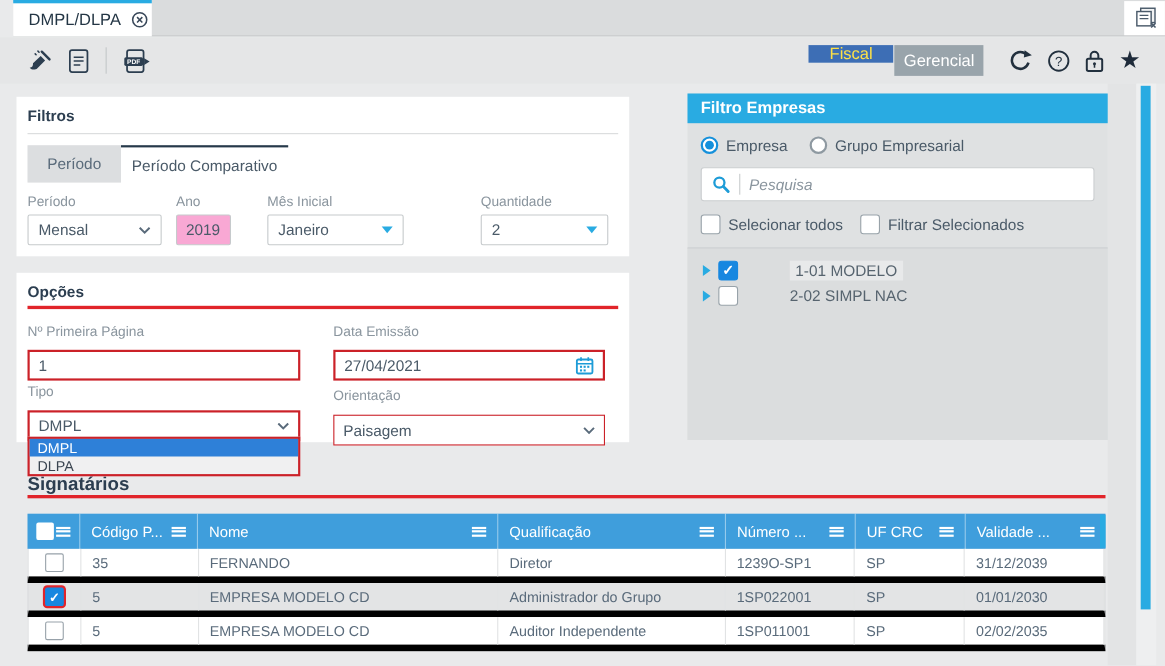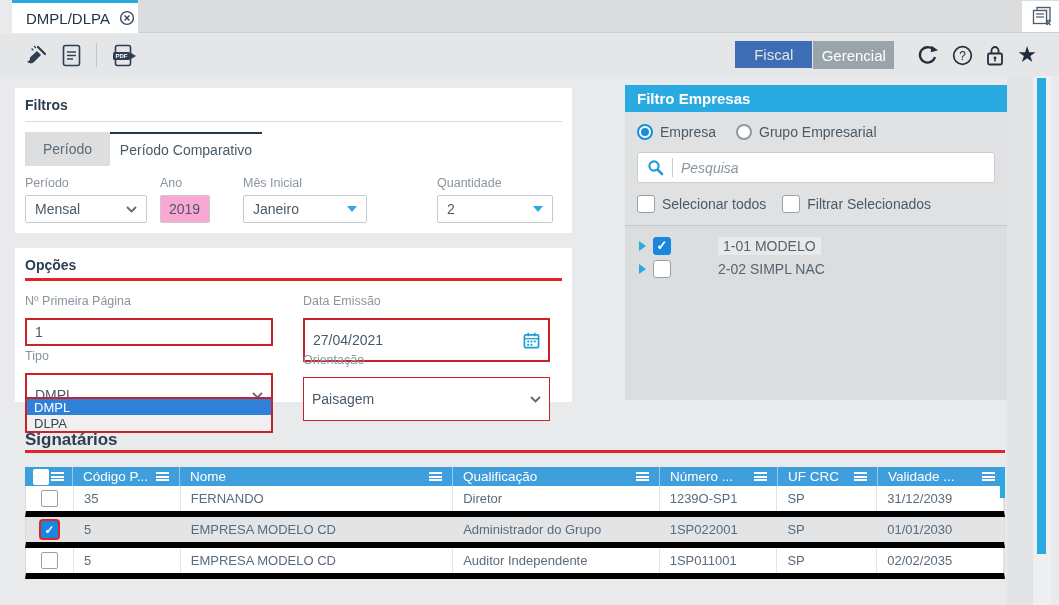--- a/index.html
+++ b/index.html
@@ -15,21 +15,21 @@
   .tabbar { position:absolute; left:12px; top:0; width:1059px; height:33px; background:#DADCDD; border-bottom:1px solid #CACCCD; }
   .doc-tab { position:absolute; left:0; top:0; width:126px; height:33px; background:#fff; border-top:3px solid #29ABE2; display:flex; align-items:center; gap:9px; padding-left:14px; font-size:15px; color:#243645; }
   .closeall-btn { position:absolute; right:9px; top:1px; width:40px; height:31px; background:#fff; display:flex; align-items:center; justify-content:center; }
 
   
   .toolbar { position:absolute; left:0; top:34px; width:1059px; height:42px; background:#E5E6E7; }
   .tool-left { position:absolute; left:24px; top:0; height:42px; display:flex; align-items:center; gap:15px; }
   .tool-sep { width:1px; height:24px; background:#C4C7C9; }
   .tool-right { position:absolute; right:22px; top:0; height:42px; display:flex; align-items:center; gap:13px; }
   .btn-group { display:flex; gap:1px; margin-right:9px; }
-  .btn-fiscal { width:77px; height:27px; background:#3D6EB5; color:#e5e5e5; font-size:15px; display:flex; align-items:center; justify-content:center; cursor:pointer; }
+  .btn-fiscal { width:77px; height:16px; background:#3D6EB5; color:#fde047; font-size:15px; display:flex; align-items:center; justify-content:center; cursor:pointer; }
   .btn-gerencial { width:81px; height:28px; background:#99A4AB; color:#fff; font-size:15px; display:flex; align-items:center; justify-content:center; cursor:pointer; }
   .star-glyph { font-size:22px; color:#1E2B3A; line-height:1; }
 
   
   .right-strip { position:absolute; left:1007px; top:76px; width:26px; height:529px; background:#E3E4E5; }
   .vscroll { position:absolute; left:1033px; top:76px; width:18px; height:529px; background:#EEEFF0; }
   .vscroll-thumb { position:absolute; left:4px; top:2px; width:9px; height:476px; background:#29ABE2; }
 
   
   .panel { position:absolute; background:#fff; }
@@ -53,35 +53,35 @@
   .tri-down { width:0; height:0; border-left:5px solid transparent; border-right:5px solid transparent; border-top:6px solid #29ABE2; }
 
   
   #panel-opcoes { left:15px; top:248px; width:557px; height:154px; }
   .redline { position:absolute; left:10px; top:30px; width:537px; height:3px; background:#E1242A; }
   .ofield { position:absolute; display:flex; flex-direction:column; }
   #f-pg  { left:10px;  top:46px;  width:248px; }
   #f-de  { left:288px; top:46px;  width:247px; }
   #f-tipo{ left:10px;  top:101px; width:248px; }
   #f-ori { left:288px; top:105px; width:247px; }
-  .ocontrol { height:44px; border:2px solid #CB2128; background:#fff; display:flex; align-items:center; justify-content:space-between; padding:0 8px; font-size:14px; color:#4A5A68; margin-top:5px; }
+  .ocontrol { height:28px; border:2px solid #CB2128; background:#fff; display:flex; align-items:center; justify-content:space-between; padding:0 8px; font-size:14px; color:#4A5A68; margin-top:5px; }
   .ocontrol.thin { border-width:1px; cursor:pointer; }
   .oinput { height:28px; border:2px solid #CB2128; background:#fff; padding:0 8px; font-size:14px; color:#4A5A68; font-family:inherit; margin-top:5px; width:100%; outline:none; }
 
   .dropdown { position:absolute; left:25px; top:397px; width:248px; border:2px solid #CB2128; background:#F0F0F1; z-index:60; }
   .dd-item { height:16px; display:flex; align-items:center; padding-left:7px; font-size:13px; cursor:pointer; }
   .dd-item.hl { background:#2E80D8; color:#fff; }
   .dd-item.normal { color:#3A4450; }
 
   
   .sig-title { position:absolute; left:25px; top:430px; font-size:17px; font-weight:bold; color:#2C3E50; }
   .sig-redline { position:absolute; left:25px; top:450px; width:980px; height:3px; background:#E1242A; }
 
   .grid { position:absolute; left:25px; top:467px; width:980px; }
-  .ghead { display:flex; height:19px; background:#3F9EDC; }
+  .ghead { display:flex; height:32px; background:#3F9EDC; }
   .gh { display:flex; align-items:center; justify-content:space-between; padding:0 10px; color:#fff; font-size:13.5px; border-right:1px solid rgba(255,255,255,.45); cursor:pointer; }
   .c0 { width:48px; padding:0 8px; }
   .c1 { width:107px; } .c2 { width:273px; } .c3 { width:207px; } .c4 { width:118px; } .c5 { width:100px; } .c6 { width:127px; border-right:none; }
   .gh-label { white-space:nowrap; overflow:hidden; }
   .hbars { width:13px; height:9px; border-top:2px solid #fff; border-bottom:2px solid #fff; position:relative; flex:none; }
   .hbars::after { content:""; position:absolute; left:0; right:0; top:1.5px; height:2px; background:#fff; }
   .hcb { width:16px; height:16px; background:#fff; border-radius:2px; cursor:pointer; }
 
   .grow { display:flex; height:31px; background:#fff; border-bottom:6px solid #000000; border-left:1px solid #DADCDD; border-right:1px solid #DADCDD; }
   .grow.sel { background:#E3E4E5; }

